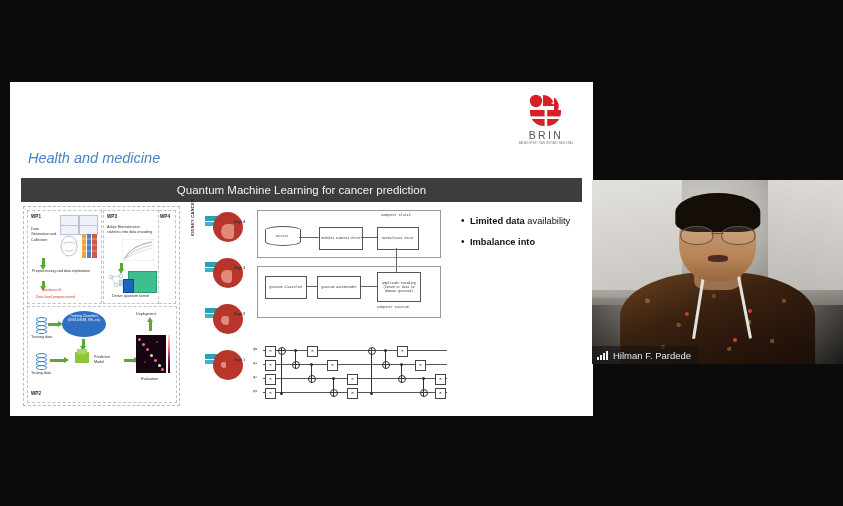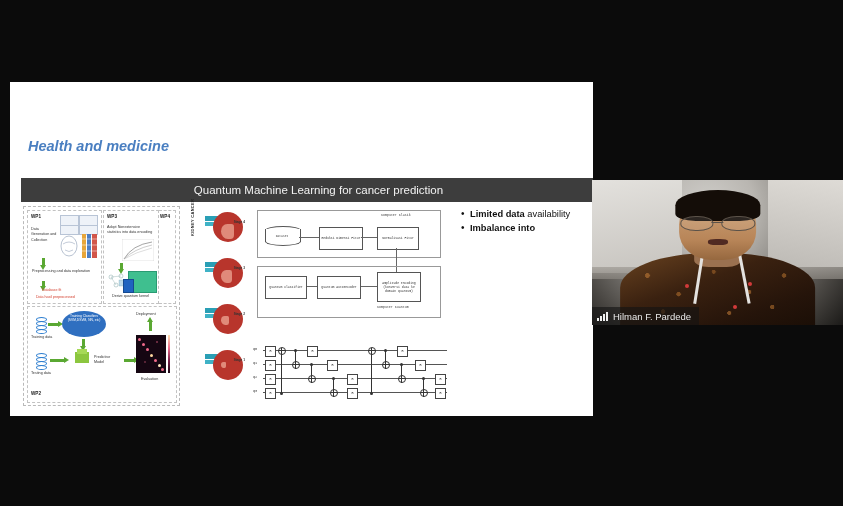--- a/index.html
+++ b/index.html
@@ -3,30 +3,30 @@
 <meta charset="utf-8">
 <style>
   html,body{margin:0;padding:0;background:#0a0a0a;}
   body{width:843px;height:506px;overflow:hidden;font-family:"Liberation Sans",sans-serif;}
   #root{position:relative;width:843px;height:506px;background:#0b0b0b;}
 
   
   #slide{position:absolute;left:10px;top:82px;width:583px;height:334px;background:#ffffff;overflow:hidden;}
 
   .slide-title{position:absolute;left:17px;top:20px;font-size:25px;font-weight:bold;color:#111;letter-spacing:-0.4px;white-space:nowrap;}
-  .slide-sub{position:absolute;left:18px;top:56px;font-size:14.5px;font-weight:bold;font-style:italic;color:#4a7fc1;white-space:nowrap;}
+  .slide-sub{position:absolute;left:18px;top:68px;font-size:14.5px;font-weight:normal;font-style:italic;color:#4a7fc1;white-space:nowrap;}
 
   
   .brin{position:absolute;right:18px;top:12px;width:58px;height:58px;}
   .brin-mark{position:relative;width:46px;height:34px;margin:0 auto;}
   .brin-word{text-align:center;font-size:10.5px;letter-spacing:2.4px;color:#555;margin-top:1px;font-weight:normal;}
   .brin-tag{text-align:center;font-size:2.6px;letter-spacing:.2px;color:#7a7a7a;line-height:1.5;margin-top:1px;}
 
   
-  .band{position:absolute;left:11px;top:96px;width:561px;height:24px;background:#3d3d3d;padding-left:17px;}
+  .band{position:absolute;left:11px;top:96px;width:561px;height:24px;background:#3d3d3d;}
   .band span{display:block;text-align:center;color:#f2f2f2;font-size:11.5px;line-height:24px;}
 
   
   .content{position:absolute;left:11px;top:122px;width:561px;height:203px;}
 
   
   .wp-wrap{position:absolute;left:2px;top:2px;width:155px;height:198px;border:1px dashed #b9b9b9;background:#fff;}
   .wp-box{position:absolute;border:1px dashed #c2c2c2;}
   .wp-lab{position:absolute;font-size:4.6px;font-weight:bold;color:#222;}
   .wp-txt{position:absolute;font-size:3.7px;color:#333;line-height:1.45;}
@@ -78,26 +78,26 @@
   .qdot{position:absolute;width:3px;height:3px;border-radius:50%;background:#333;}
   .qx{position:absolute;width:6px;height:6px;border:1px solid #333;border-radius:50%;}
   .qx:before{content:"";position:absolute;left:2px;top:-0.5px;width:1px;height:7px;background:#333;}
   .qx:after{content:"";position:absolute;top:2px;left:-0.5px;width:7px;height:1px;background:#333;}
   .qv{position:absolute;width:1px;background:#333;}
 
   
   .bullets{position:absolute;left:436px;top:2px;width:124px;}
   .b1{position:relative;padding-left:11px;font-size:10.2px;line-height:1.19;color:#111;margin-bottom:1px;}
   .b1:before{content:"•";position:absolute;left:2px;top:-1px;font-size:11px;}
-  .b2{position:relative;padding-left:13px;font-size:9.3px;line-height:1.18;color:#111;margin-top:3px;}
+  .b2{position:relative;padding-left:13px;font-size:9.3px;line-height:1.18;color:#111;margin-top:10px;}
   .b2:before{content:"•";position:absolute;left:4px;top:-1px;font-size:10px;}
   .bold{font-weight:bold;}
 
   
-  #video{position:absolute;left:592px;top:180px;width:251px;height:145px;background:#b91c1c;overflow:hidden;}
+  #video{position:absolute;left:592px;top:180px;width:251px;height:184px;background:#b91c1c;overflow:hidden;}
   .vbg{position:absolute;inset:0;background:
      radial-gradient(circle at 46% 18%, #cfcdc9 0%, #b9b6b1 26%, #8e8b86 48%, #4a4743 78%, #1b1a18 100%);}
   .wallL{position:absolute;left:0;top:0;width:36%;height:64%;background:linear-gradient(170deg,#e3e1dd,#c6c3be);}
   .wallR{position:absolute;right:0;top:0;width:30%;height:60%;background:linear-gradient(190deg,#dedbd6,#bdbab5);}
   .deskline{position:absolute;left:0;top:60%;width:100%;height:8%;background:linear-gradient(#a39f99,#86827c);opacity:.8;}
   .torso{position:absolute;left:50%;top:50%;transform:translateX(-50%);width:78%;height:52%;
      background:linear-gradient(160deg,#6a4320,#3a2110 40%,#25140a 75%,#1a0e06);border-radius:46% 46% 0 0;}
   .batik{position:absolute;inset:0;border-radius:46% 46% 0 0;opacity:.55;
      background:
       radial-gradient(circle at 14% 30%, #c8803a 0 2.2px, transparent 2.6px),
@@ -130,20 +130,36 @@
 </style>
 </head>
 <body>
 
 <div id="root">
 
   <div id="slide">
 
     <div class="slide-sub">Health and medicine</div>
 
+    <div class="brin">
+      <div class="brin-mark">
+        <svg width="46" height="34" viewBox="0 0 46 34">
+          <circle cx="13" cy="7" r="6.2" fill="#d81f26"></circle>
+          <path d="M20 1 a11 11 0 0 1 11 11 l-11 0 z" fill="#d81f26"></path>
+          <path d="M33 4 l1.6 3.4 3.4 1.6 -3.4 1.6 -1.6 3.4 -1.6 -3.4 -3.4 -1.6 3.4 -1.6 z" fill="#ffffff"></path>
+          <path d="M31 3.5 a10 10 0 0 1 0 17 z" fill="#d81f26"></path>
+          <path d="M7 16 h31 a0 0 0 0 1 0 0 v2 a14 14 0 0 1 -14 14 h-3 a14 14 0 0 1 -14 -14 z" fill="#d81f26"></path>
+          <path d="M23 16 h15 v2 a14 14 0 0 1 -15 14 z" fill="#ffffff" opacity="0"></path>
+          <rect x="21.6" y="16" width="2.6" height="16" fill="#ffffff"></rect>
+          <rect x="7" y="22.4" width="31" height="2.6" fill="#ffffff"></rect>
+        </svg>
+      </div>
+      <div class="brin-word">BRIN</div>
+      <div class="brin-tag">BADAN RISET DAN INOVASI NASIONAL</div>
+    </div>
 
     <div class="band">
       <span>Quantum Machine Learning for cancer prediction</span>
     </div>
 
     <div class="content">
 
       <div class="wp-wrap">
 
         <div class="wp-box" style="left:3px;top:3px;width:73px;height:92px;">

